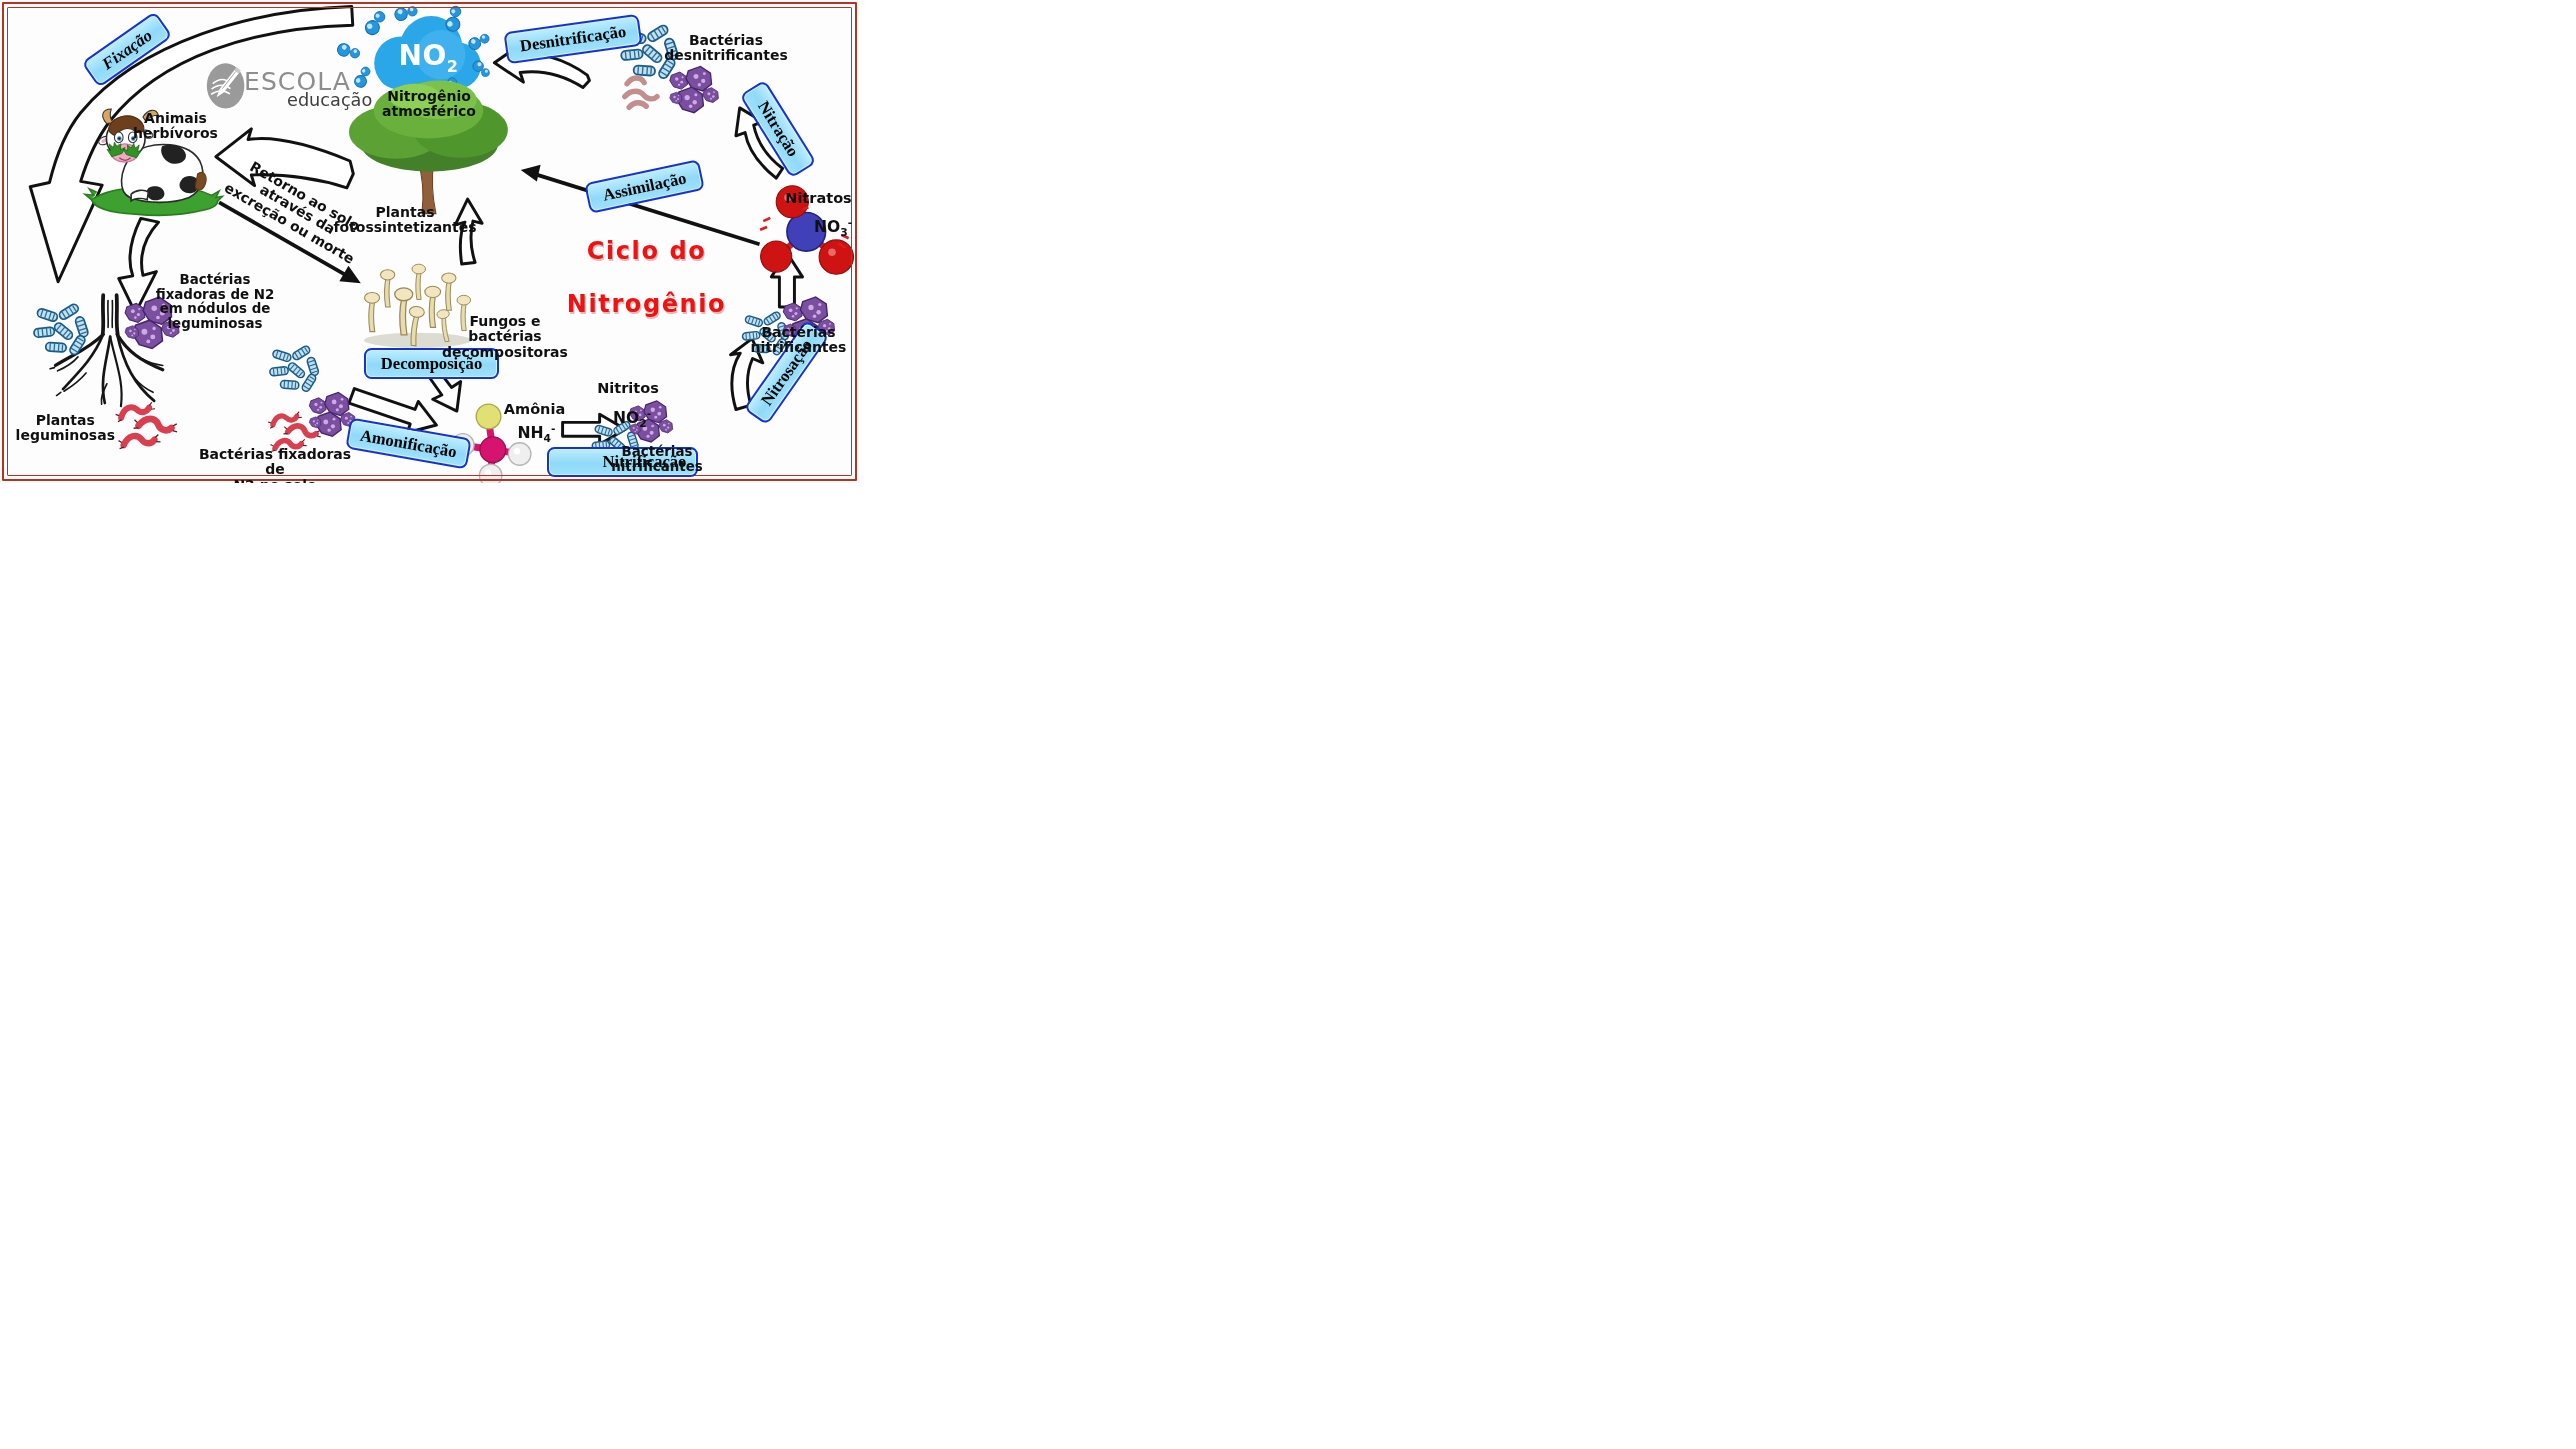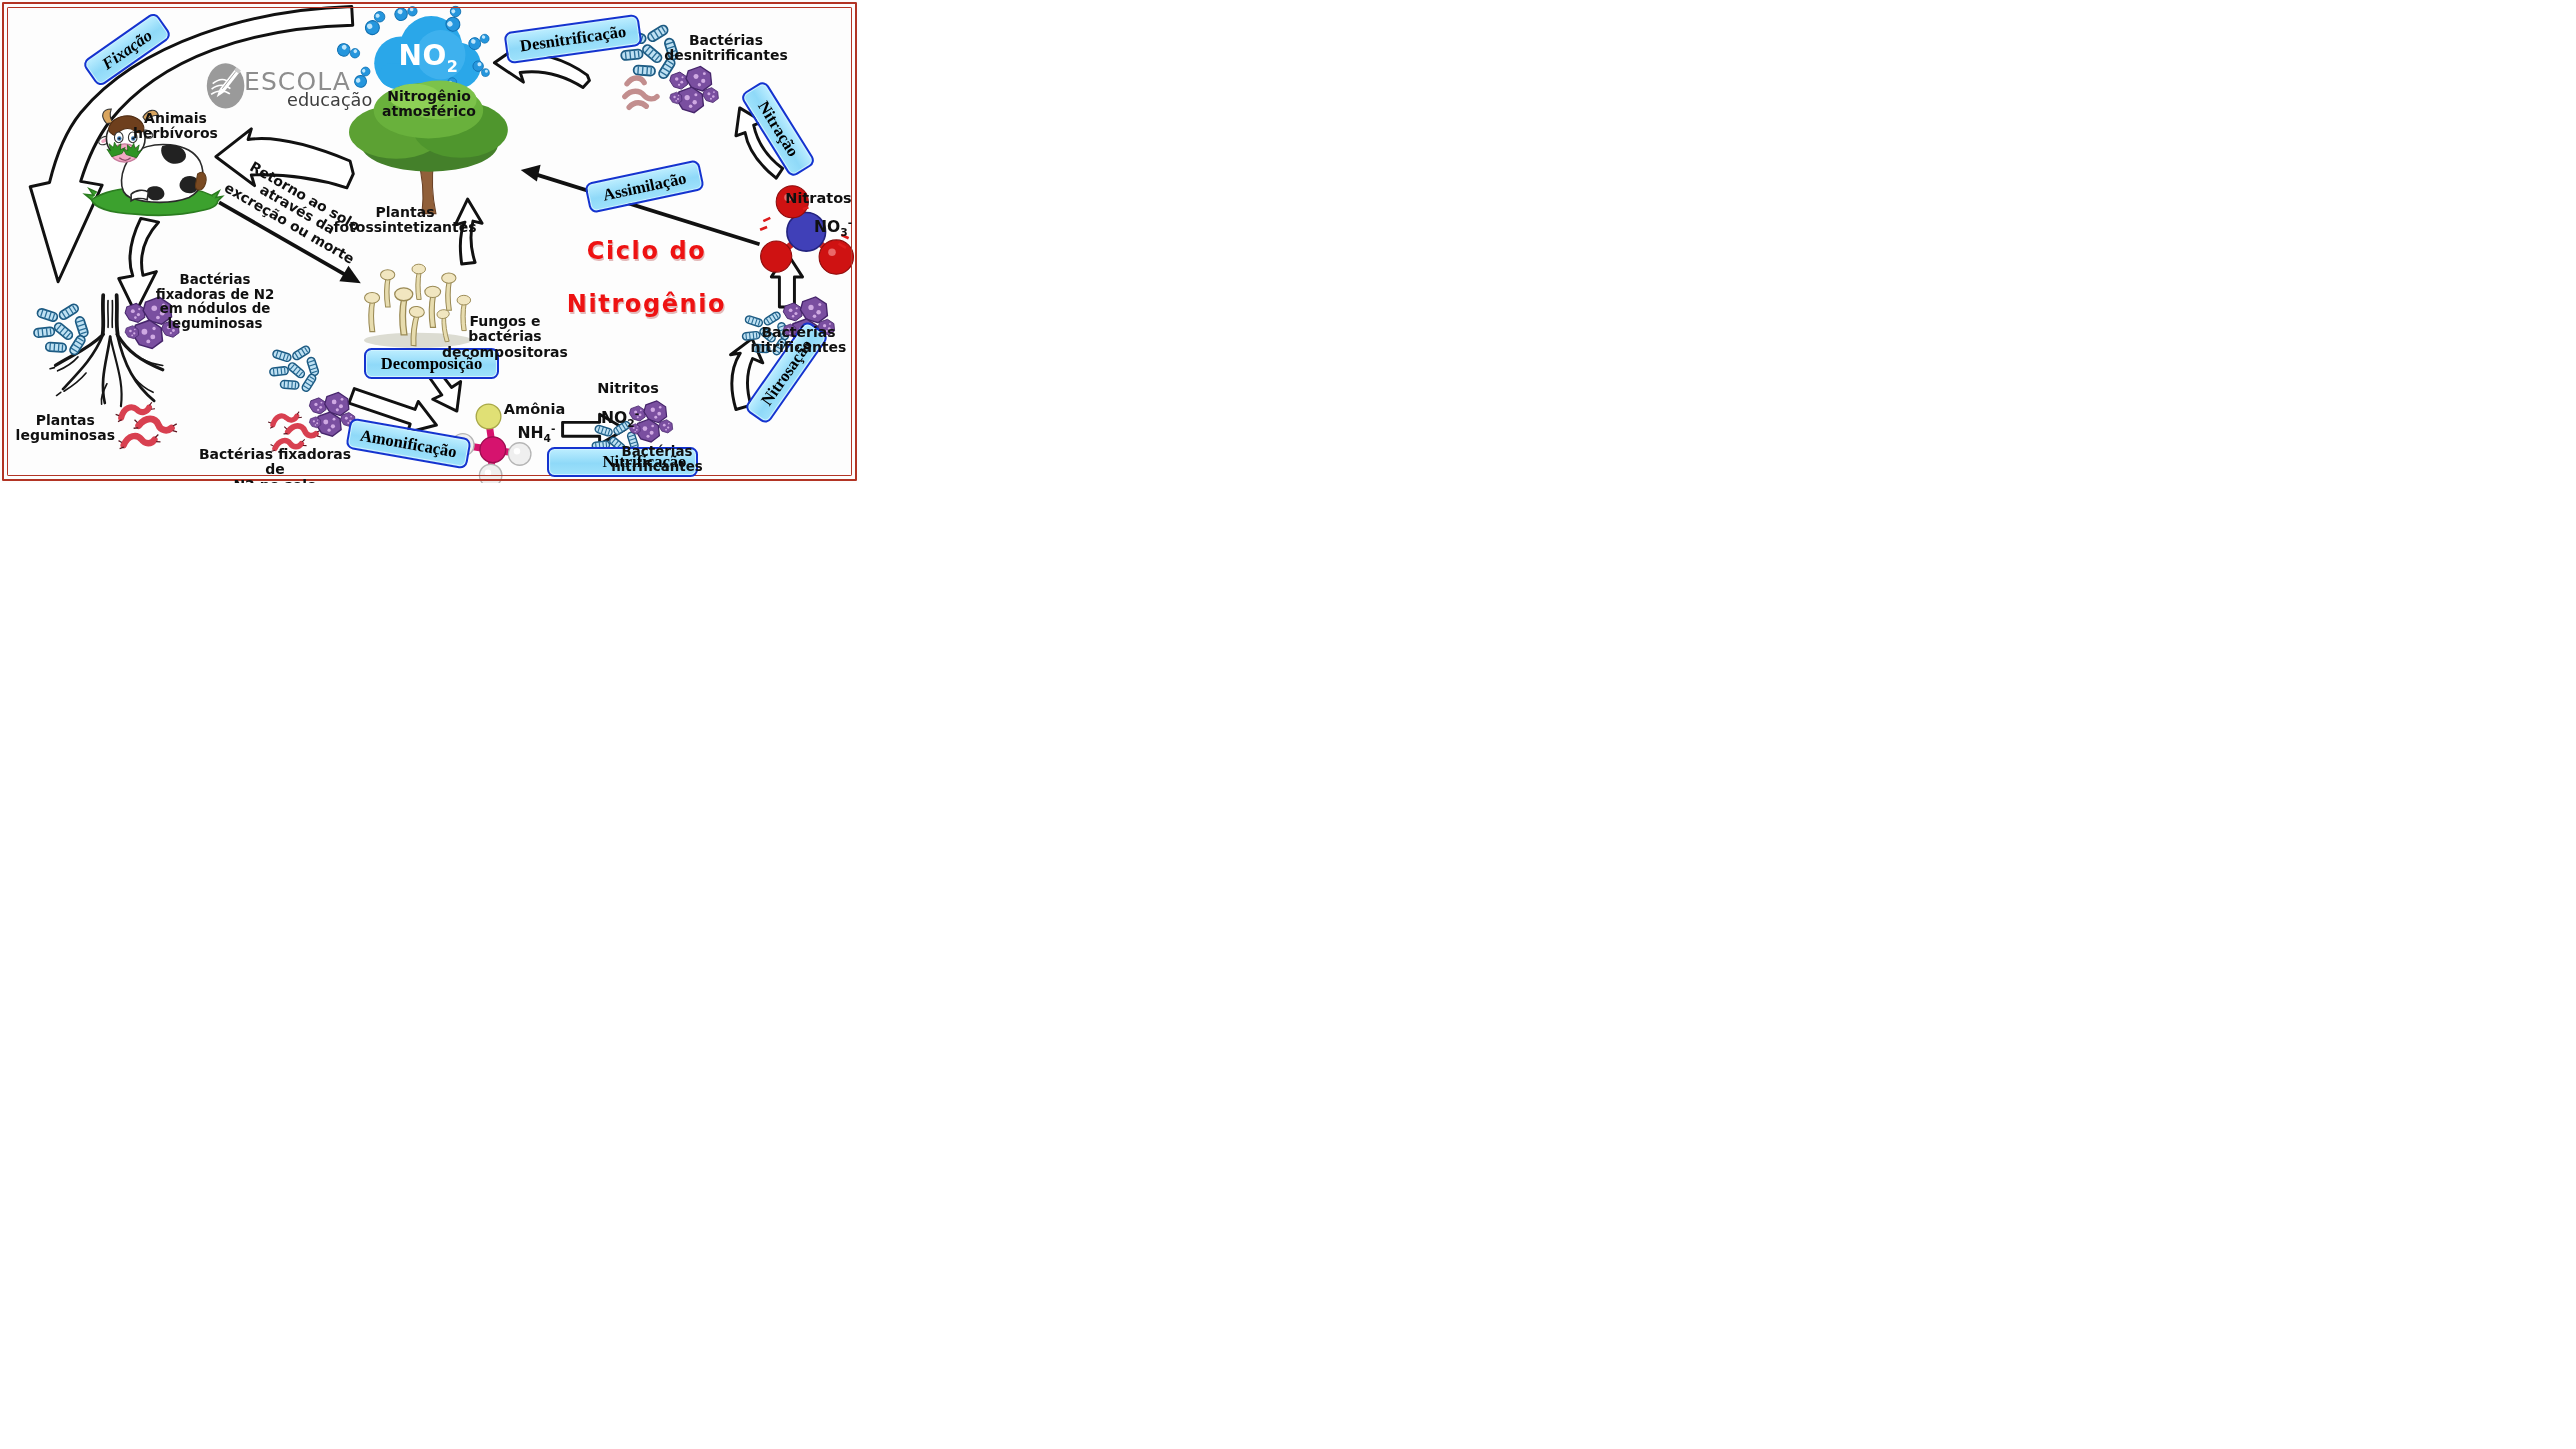--- a/index.html
+++ b/index.html
@@ -354,21 +354,21 @@
     <div>bactérias</div>
     <div>decompositoras</div>
   </div>
 
   <div class="caption" style="left:486px;top:402px;width:97px;font-size:14.5px;">Amônia</div>
   <div class="formula" style="left:491px;top:422px;width:91px;">
     <span>NH</span><sub>4</sub><sup>-</sup>
   </div>
 
   <div class="caption" style="left:577px;top:381px;width:102px;font-size:14.5px;">Nitritos</div>
-  <div class="formula" style="left:577px;top:407px;width:86px;">
+  <div class="formula" style="left:589px;top:407px;width:86px;">
     <span>NO</span><sub>2</sub><sup>-</sup>
   </div>
 
   <div class="caption" style="left:606px;top:445px;width:102px;font-size:13.4px;">
     <div>Bactérias</div>
     <div>nitrificantes</div>
   </div>
 
   <div class="caption" style="left:745px;top:325px;width:107px;font-size:14px;">
     <div>Bactérias</div>

